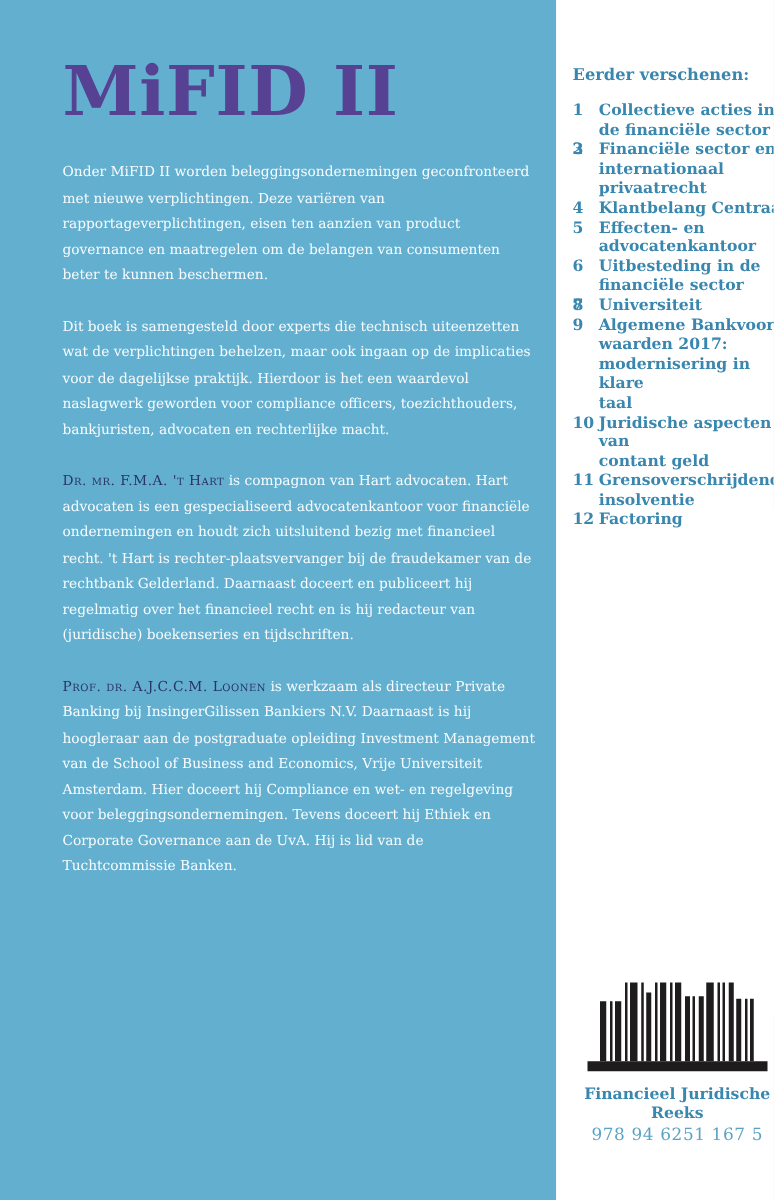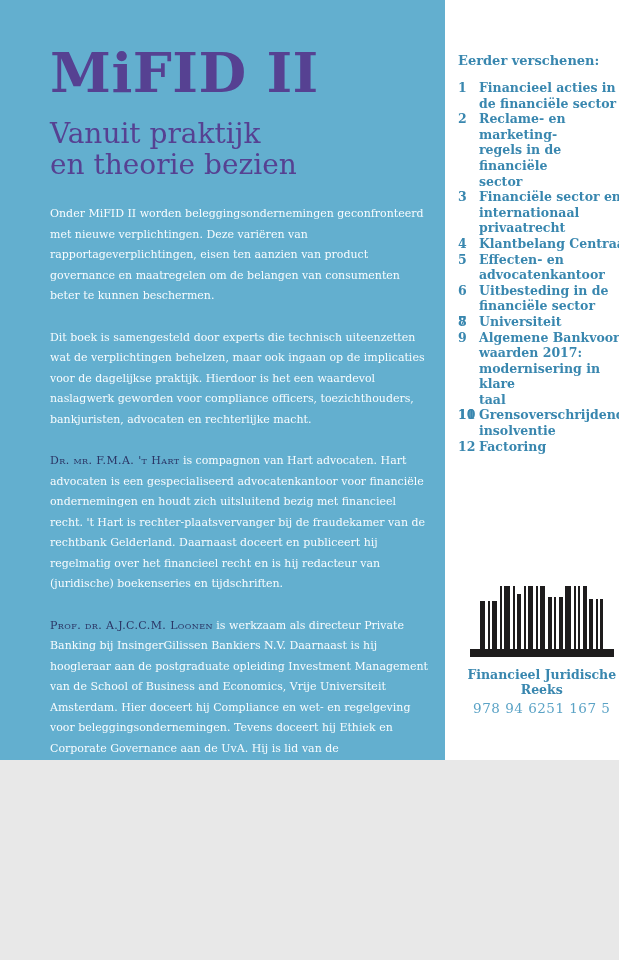--- a/index.html
+++ b/index.html
@@ -1,17 +1,17 @@
 <!DOCTYPE html>
 <html style="--bg-blue: #63AFCF; --purple: #564192; --body-white: #F8FCFE; --navy: #2B3565; --side-blue: #3987AF; --isbn-blue: #5BA3C6; --bar-black: #1E1C1D;"><head>
 <meta charset="utf-8">
 <style>
   html, body { margin: 0; padding: 0; background: #e8e8e8; }
   .page {
-    width: 619px; height: 760px; margin: 0 auto; display: flex;
+    width: 619px; height: 960px; margin: 0 auto; display: flex;
     font-family: "DejaVu Serif", "Liberation Serif", serif;
     overflow: hidden; position: relative; background: #fff;
   }
   
   .cover {
     width: 445px; height: 100%; background: var(--bg-blue, #63AFCF);
     box-sizing: border-box; padding: 42px 16px 0 50px; flex: none;
   }
   .title {
     margin: 0; font-size: 55px; line-height: 62px; font-weight: 600;
@@ -49,56 +49,51 @@
   .series-name { margin-top: 10px; font-size: 12.5px; font-weight: bold; color: var(--side-blue, #3987AF); }
   .isbn { margin-top: 3px; font-size: 13.5px; letter-spacing: 0.5px; color: var(--isbn-blue, #5BA3C6); }
 </style>
 </head>
 <body>
 
 <div class="page">
 
   <div class="cover">
     <h1 class="title">MiFID II</h1>
-    <h2 class="subtitle">
-      <span>Vanuit praktijk</span><br>
-      <span>en theorie bezien</span>
-    </h2>
 
     <p class="body-par first">Onder MiFID II worden beleggingsondernemingen geconfronteerd met nieuwe verplichtingen. Deze variëren van rapportageverplichtingen, eisen ten aanzien van product governance en maatregelen om de belangen van consumenten beter te kunnen beschermen.</p>
     <p class="body-par">Dit boek is samengesteld door experts die technisch uiteenzetten wat de verplichtingen behelzen, maar ook ingaan op de implicaties voor de dagelijkse praktijk. Hierdoor is het een waardevol naslagwerk geworden voor compliance officers, toezichthouders, bankjuristen, advocaten en rechterlijke macht.</p>
 
     <p class="body-par"><span class="author-name">Dr. mr. F.M.A. 't Hart</span><span> is compagnon van Hart advocaten. Hart advocaten is een gespecialiseerd advocatenkantoor voor financiële ondernemingen en houdt zich uitsluitend bezig met financieel recht. 't Hart is rechter-plaatsvervanger bij de fraudekamer van de rechtbank Gelderland. Daarnaast doceert en publiceert hij regelmatig over het financieel recht en is hij redacteur van (juridische) boekenseries en tijdschriften.</span></p>
 
     <p class="body-par"><span class="author-name">Prof. dr. A.J.C.C.M. Loonen</span><span> is werkzaam als directeur Private Banking bij InsingerGilissen Bankiers N.V. Daarnaast is hij hoogleraar aan de postgraduate opleiding Investment Management van de School of Business and Economics, Vrije Universiteit Amsterdam. Hier doceert hij Compliance en wet- en regelgeving voor beleggingsondernemingen. Tevens doceert hij Ethiek en Corporate Governance aan de UvA. Hij is lid van de Tuchtcommissie Banken.</span></p>
   </div>
 
   <div class="sidebar">
     <p class="side-heading">Eerder verschenen:</p>
     <div class="pub-list" id="pub-list">
-        <div class="pub-item"><span class="pub-num">1</span><span class="pub-title">Financieel acties in
+        <div class="pub-item"><span class="pub-num">1</span><span class="pub-title">Collectieve acties in
 de financiële sector</span></div>
-        <div class="pub-item"><span class="pub-num">2</span><span class="pub-title">Reclame- en marketing-
-regels in de financiële
-sector</span></div>
+        <div class="pub-item"><span class="pub-num">2</span></div>
         <div class="pub-item"><span class="pub-num">3</span><span class="pub-title">Financiële sector en
 internationaal
 privaatrecht</span></div>
         <div class="pub-item"><span class="pub-num">4</span><span class="pub-title">Klantbelang Centraal</span></div>
         <div class="pub-item"><span class="pub-num">5</span><span class="pub-title">Effecten- en
 advocatenkantoor</span></div>
         <div class="pub-item"><span class="pub-num">6</span><span class="pub-title">Uitbesteding in de
 financiële sector</span></div>
         <div class="pub-item"><span class="pub-num">7</span></div>
         <div class="pub-item"><span class="pub-num">8</span><span class="pub-title">Universiteit</span></div>
         <div class="pub-item"><span class="pub-num">9</span><span class="pub-title">Algemene Bankvoor-
 waarden 2017:
 modernisering in klare
 taal</span></div>
-        <div class="pub-item"><span class="pub-num">10</span></div>
+        <div class="pub-item"><span class="pub-num">10</span><span class="pub-title">Juridische aspecten van
+contant geld</span></div>
         <div class="pub-item"><span class="pub-num">11</span><span class="pub-title">Grensoverschrijdende
 insolventie</span></div>
         <div class="pub-item"><span class="pub-num">12</span><span class="pub-title">Factoring</span></div>
       </div>
 
     <div class="barcode-block">
       <div class="bars" id="barcode-bars">
           <div class="bar" style="height: 48px; width: 5px;"></div>
           <div class="bar" style="height: 48px; width: 2px;"></div>
           <div class="bar" style="height: 48px; width: 5px;"></div>

